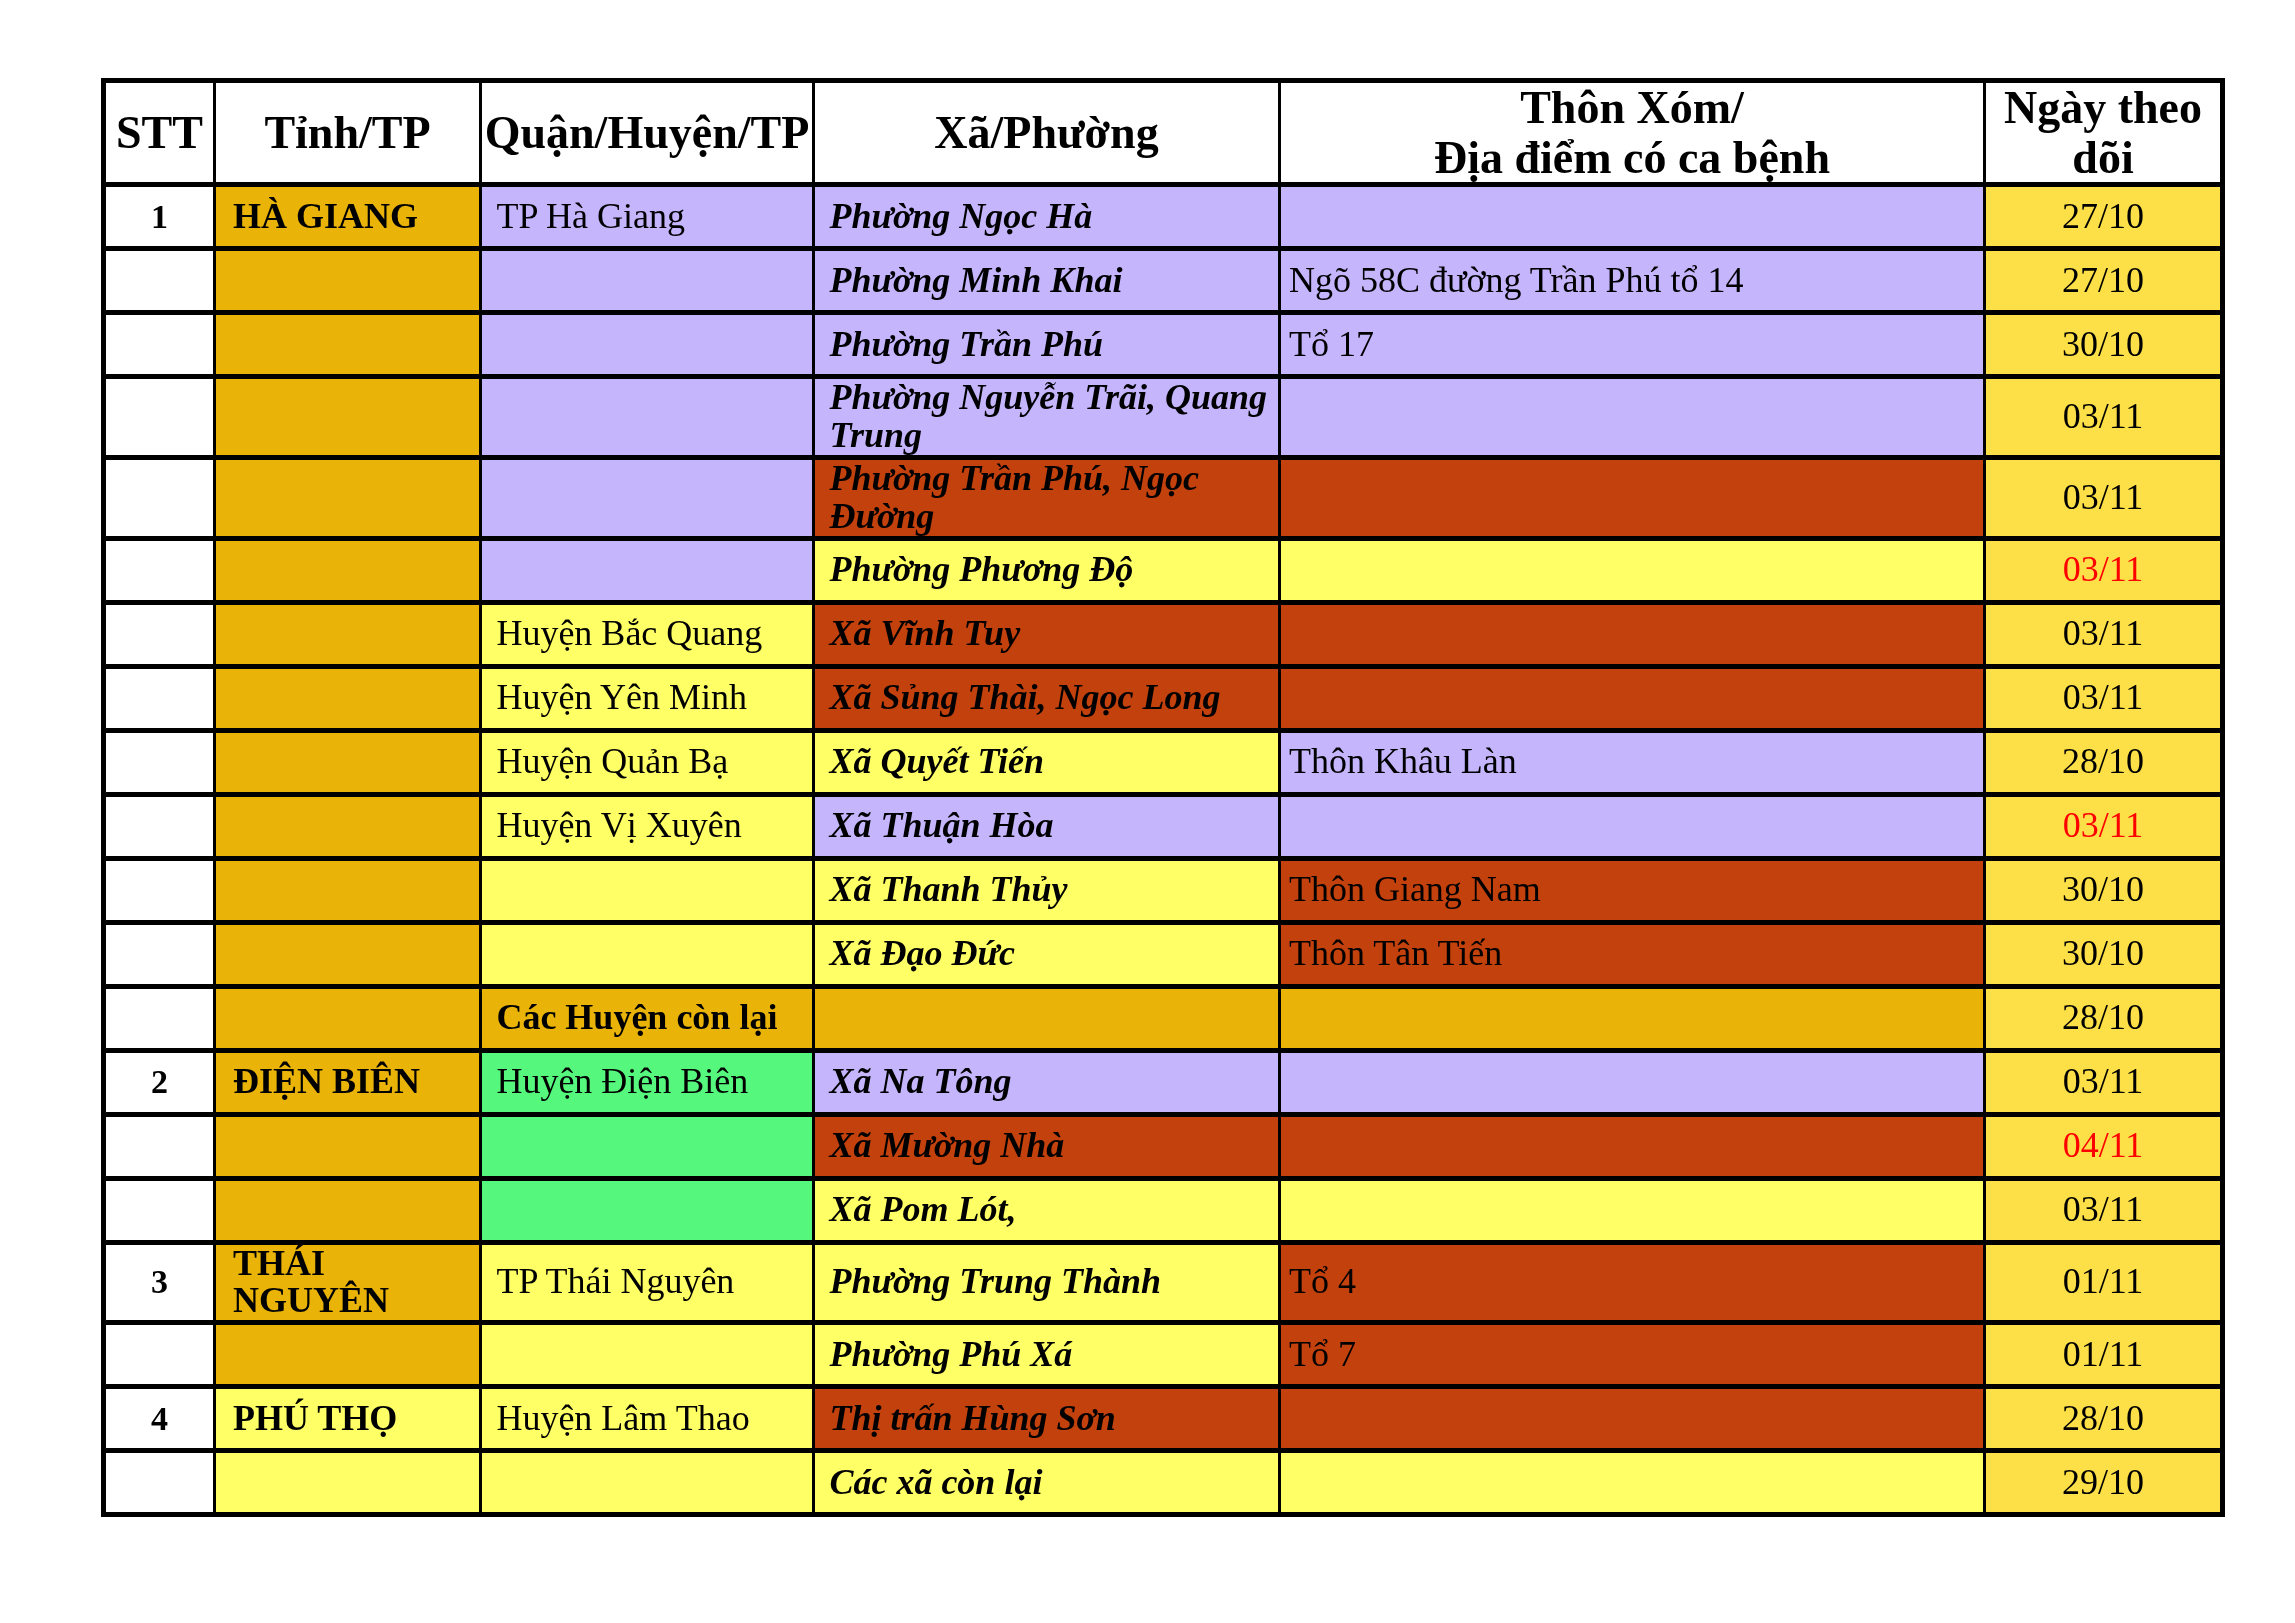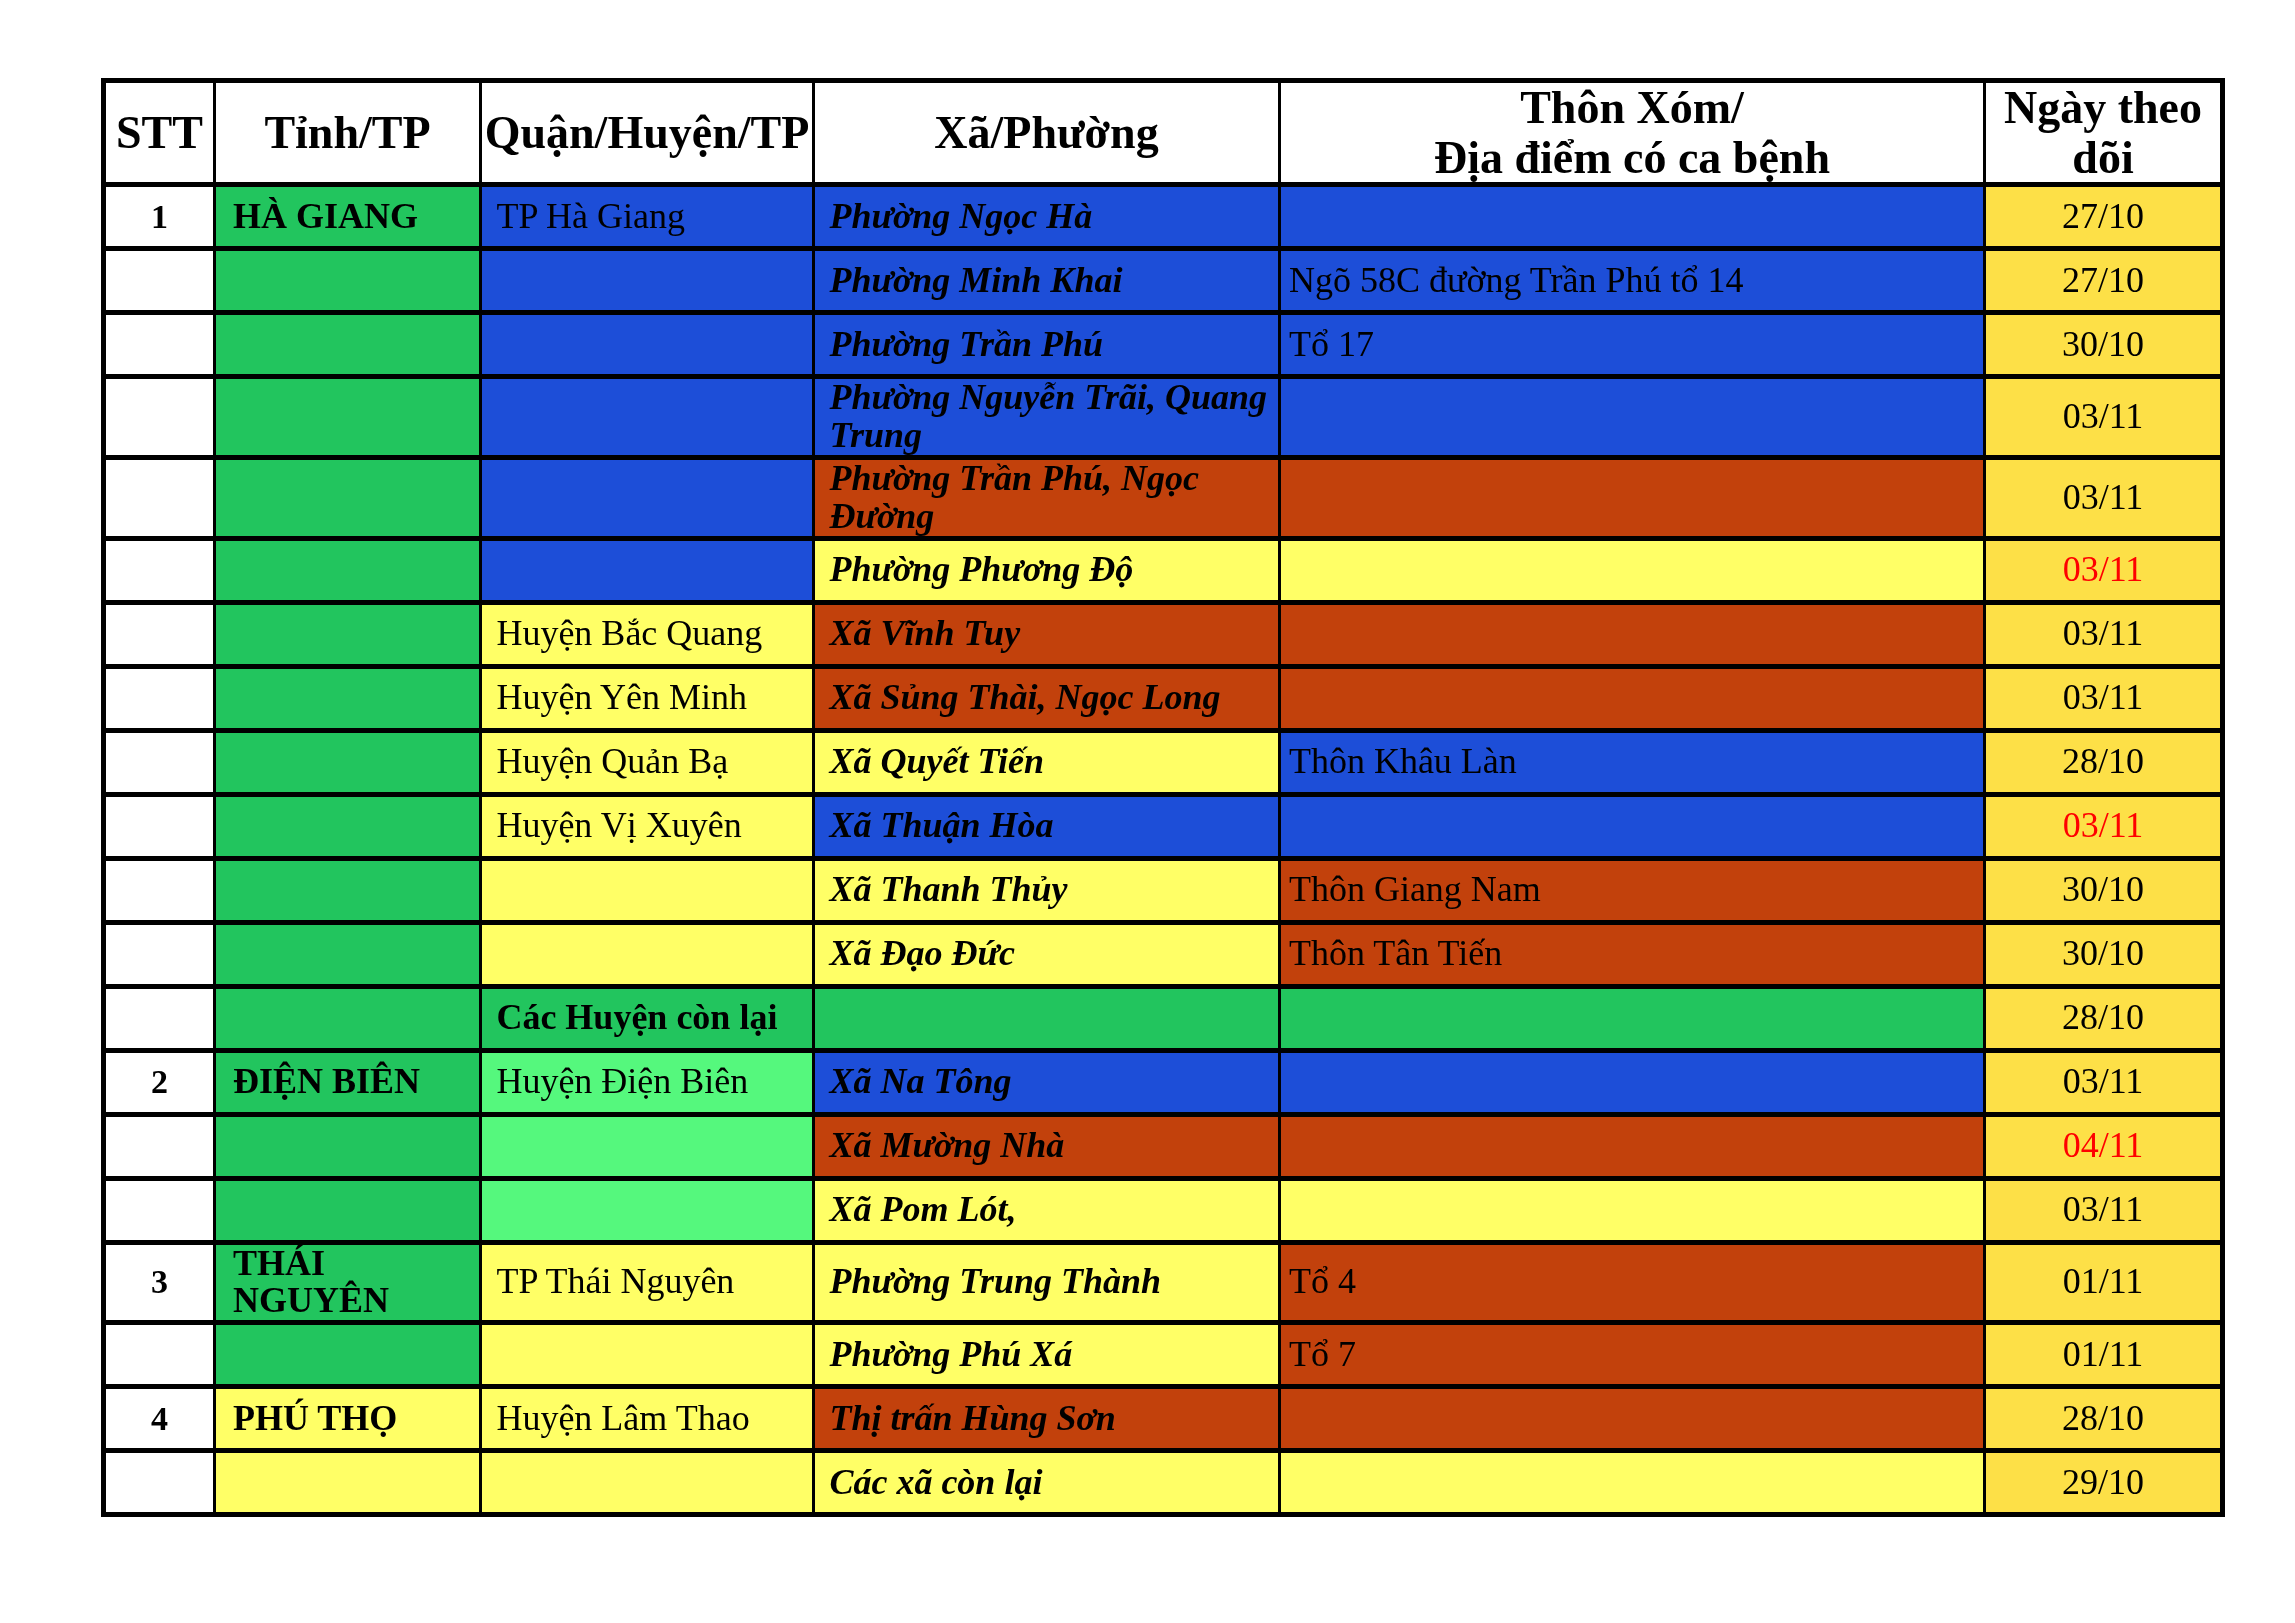--- a/index.html
+++ b/index.html
@@ -41,24 +41,24 @@
     white-space:pre-line;
   }
   td.stt{font-weight:bold;text-align:center;font-size:34px;background:#ffffff;}
   td.tinh{font-weight:bold;padding-left:17px;padding-right:5.2px;}
   td.quan{padding-left:14.4px;padding-right:5.2px;}
   td.quan.bold{font-weight:bold;}
   td.xa{font-weight:bold;font-style:italic;padding-left:14.4px;padding-right:5.2px;}
   td.thon{padding-left:7.9px;padding-right:5.2px;}
   td.ngay{text-align:center;background:#fde047;}
   
-  [data-bg="red"]{background:#1d4ed8;}
+  [data-bg="red"]{background:#c4b5fd;}
   [data-bg="orange"]{background:#c2410c;}
   [data-bg="yellow"]{background:#ffff66;}
-  [data-bg="green"]{background:#22c55e;}
+  [data-bg="green"]{background:#eab308;}
   [data-bg="green_light"]{background:#55f87d;}
   [data-fg="red"]{color:#fe0000;}
   [data-fg="black"]{color:#000000;}
 </style>
 </head>
 <body>
 
 <div class="sheet">
 <table class="tbl">
   <colgroup>

